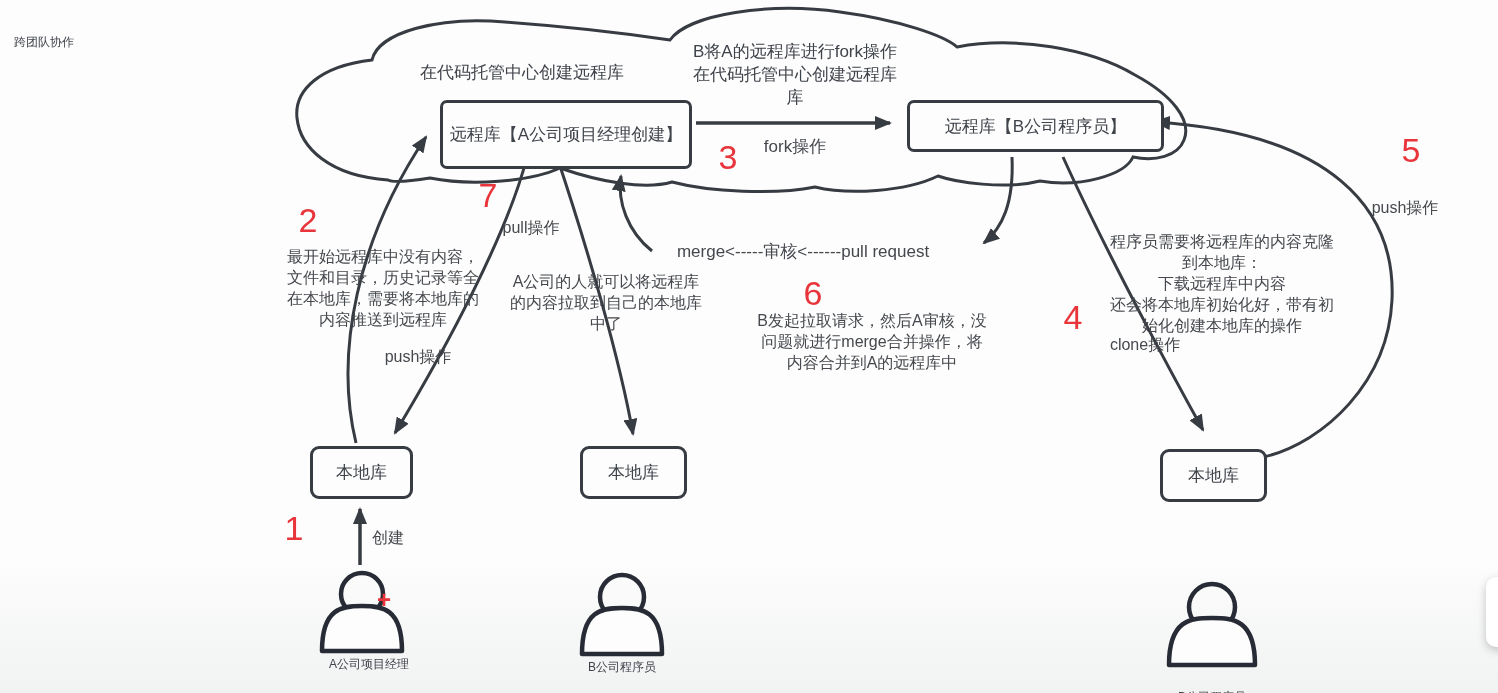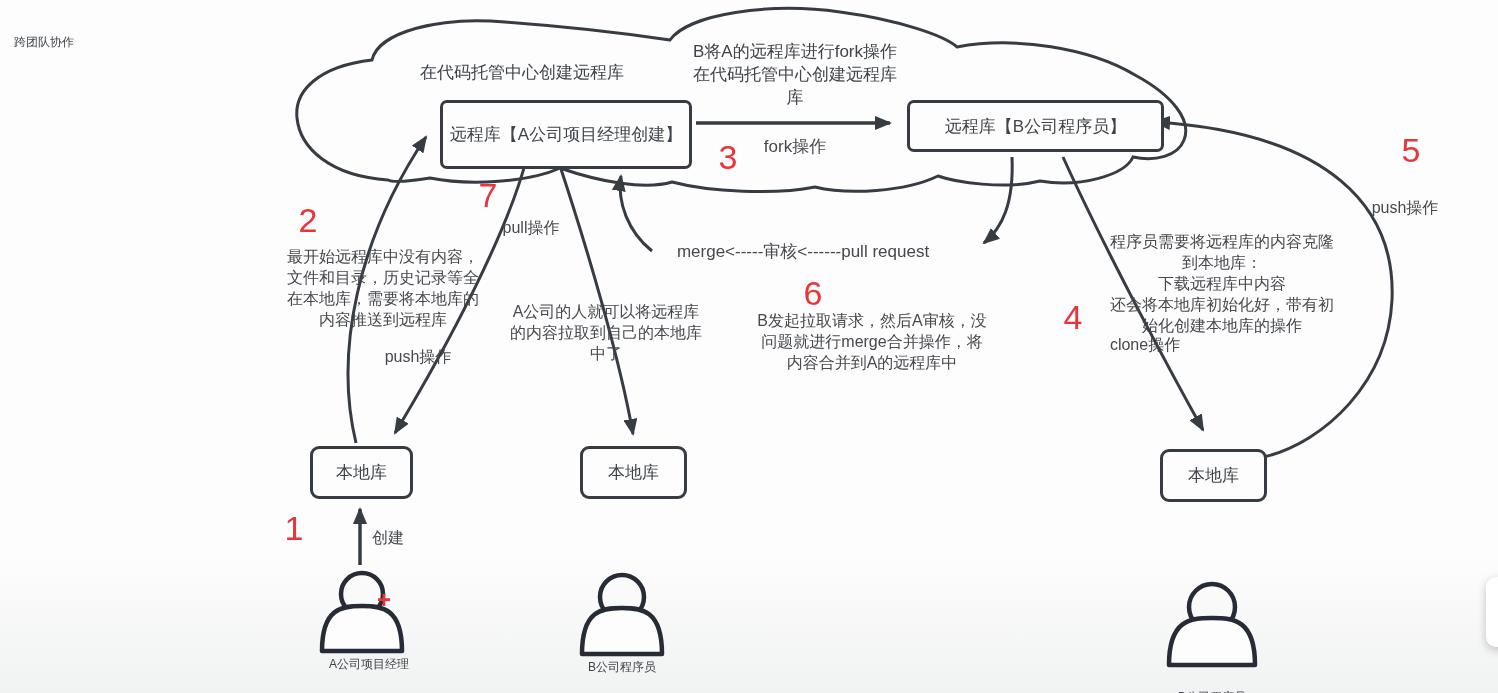--- a/index.html
+++ b/index.html
@@ -114,21 +114,21 @@
 
   <div class="t c num" style="left:308px;top:203px;">2</div>
   <div class="t c" style="left:383px;top:246px;">最开始远程库中没有内容，
 文件和目录，历史记录等全
 在本地库，需要将本地库的
 内容推送到远程库</div>
   <div class="t c" style="left:418px;top:346px;">push操作</div>
 
   <div class="t c num" style="left:488px;top:178px;">7</div>
   <div class="t c" style="left:531px;top:217px;">pull操作</div>
-  <div class="t c" style="left:606px;top:271px;margin-top:30px;">A公司的人就可以将远程库
+  <div class="t c" style="left:606px;top:271px;">A公司的人就可以将远程库
 的内容拉取到自己的本地库
 中了</div>
 
   <div class="t c" style="left:1222px;top:199px;margin-top:32px;">程序员需要将远程库的内容克隆
 到本地库：
 下载远程库中内容
 还会将本地库初始化好，带有初
 始化创建本地库的操作</div>
   <div class="t c num" style="left:1073px;top:300px;">4</div>
   <div class="t c" style="left:1145px;top:334px;">clone操作</div>

